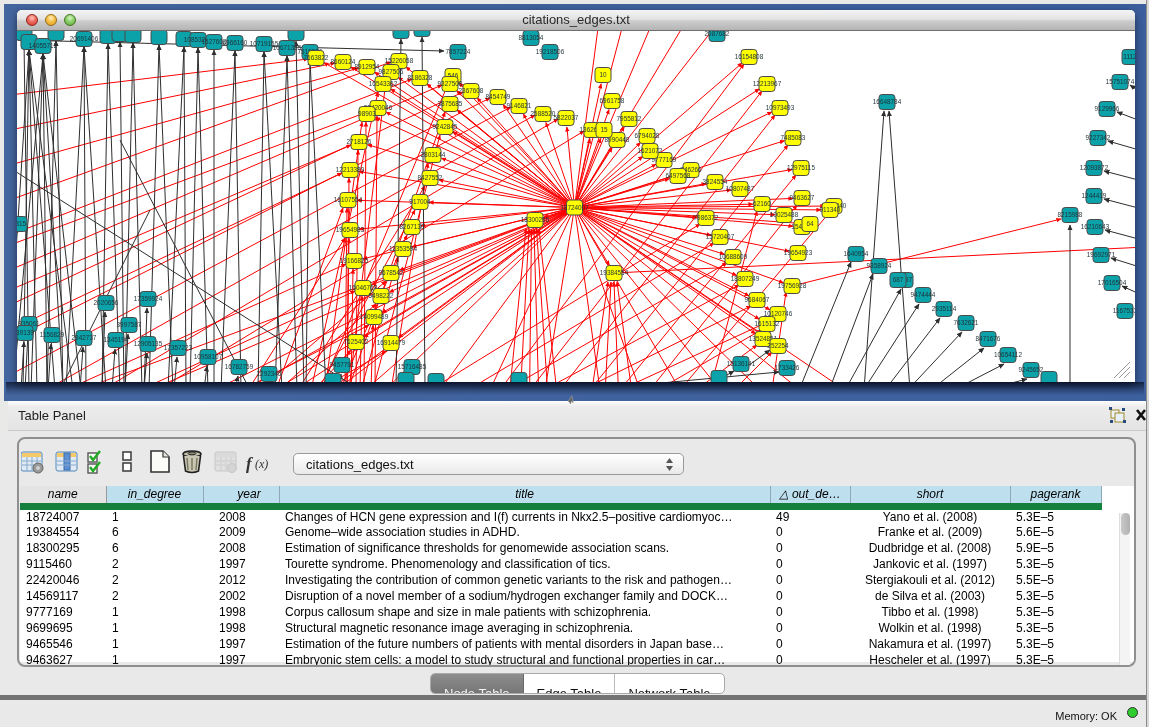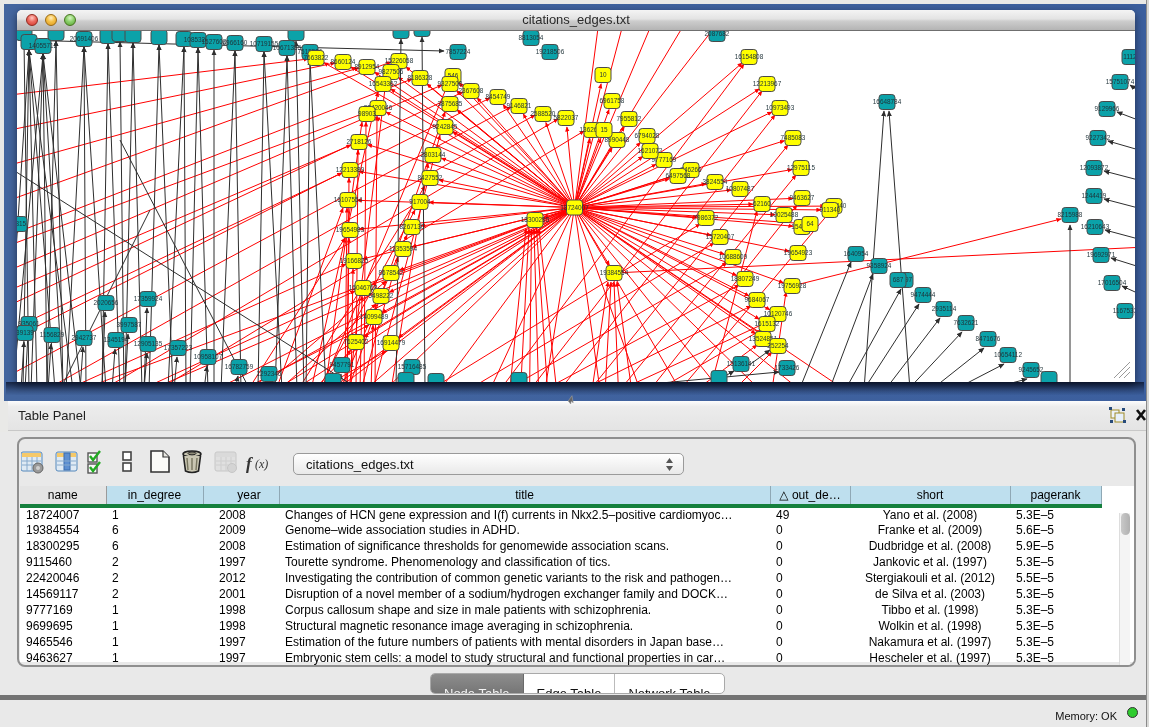--- a/index.html
+++ b/index.html
@@ -13,21 +13,21 @@
 #tl3 { left:47px; background:radial-gradient(circle at 50% 30%,#d7f5c4,#8cd06c 45%,#5aa635); border:1px solid #47731f; }
 #graph { position:absolute; left:0; top:21px; width:1118px; height:351px; background:#fff; overflow:hidden; }
 #tpanelbar { position:absolute; left:8px; top:401px; width:1149px; height:30px; background:linear-gradient(#fdfdfd,#ececec 20%,#e4e4e4); border-bottom:1px solid #c8c8c8; }
 #tpanelbar .t { position:absolute; left:10px; top:7px; font-size:13px; color:#1f1f1f; }
 #panelarea { position:absolute; left:0; top:432px; width:1149px; height:295px; background:#e9e9e9; }
 #panel { position:absolute; left:17px; top:5px; width:1119px; height:230px; background:#e9e9e9; border:2px solid #8f8f8f; border-radius:8px; overflow:hidden; }
 #toolbar { position:absolute; left:0; top:0; width:100%; height:42px; }
 #combo { position:absolute; left:274px; top:14px; width:391px; height:22px; background:linear-gradient(#ffffff,#e9e9e9); border:1px solid #9a9a9a; border-radius:5px; font-size:13px; color:#111; padding:3px 0 0 12px; }
 #tablewrap { position:absolute; left:1px; top:47px; width:1117px; height:176px; background:#fff; }
 table { border-collapse:collapse; table-layout:fixed; width:1081px; font-size:12px; }
-th { height:20px; font-weight:normal; font-size:12px; background:#bedfee; border-right:1px solid #8fa8b5; border-bottom:4px solid #15803d; padding:0; }
+th { height:20px; font-weight:normal; font-size:12px; background:#bedfee; border-right:1px solid #8fa8b5; border-bottom:7px solid #15803d; padding:0;font-style:italic; }
 th.c0 { background:#e4e4e4; border-right:1px solid #9a9a9a; }
 td { height:16px; padding:0 0 0 6px; white-space:nowrap; overflow:hidden; color:#000; }
 .c0 { width:86px; } .c1 { width:97px; } .c2 { width:76px;padding-left:16px; } .c3 { width:491px; }
 .c4 { width:80px; } .c5 { width:160px;margin-left:37px; } .c6 { width:91px; }
 td.c5 { text-align:center; padding:0; }
 #scrollv { position:absolute; right:4px; top:74px; width:11px; height:160px; background:#f4f4f4; border-left:1px solid #ddd; }
 #thumb { position:absolute; left:1px; top:0px; width:9px; height:22px; background:linear-gradient(90deg,#c9c9c9,#b0b0b0); border-radius:5px; }
 #tabs { position:absolute; left:430px; top:241px; height:21px; display:flex; border:1px solid #a9a9a9; border-radius:5px; overflow:hidden; background:#fff; }
 .tab { font-size:13px; padding:12px 13px 0 13px; color:#111; border-right:1px solid #bbb;text-align:right; }
 .tab.sel { background:linear-gradient(#8d8d8d,#767676); color:#f4f4f4; border-right:1px solid #6a6a6a; }
@@ -718,21 +718,21 @@
               <td class="c1">2</td>
               <td class="c2">2012</td>
               <td class="c3">Investigating the contribution of common genetic variants to the risk and pathogen…</td>
               <td class="c4">0</td>
               <td class="c5">Stergiakouli et al. (2012)</td>
               <td class="c6">5.5E–5</td>
             </tr>
             <tr>
               <td class="c0">14569117</td>
               <td class="c1">2</td>
-              <td class="c2">2001</td>
+              <td class="c2">2002</td>
               <td class="c3">Disruption of a novel member of a sodium/hydrogen exchanger family and DOCK…</td>
               <td class="c4">0</td>
               <td class="c5">de Silva et al. (2003)</td>
               <td class="c6">5.3E–5</td>
             </tr>
             <tr>
               <td class="c0">9777169</td>
               <td class="c1">1</td>
               <td class="c2">1998</td>
               <td class="c3">Corpus callosum shape and size in male patients with schizophrenia.</td>

